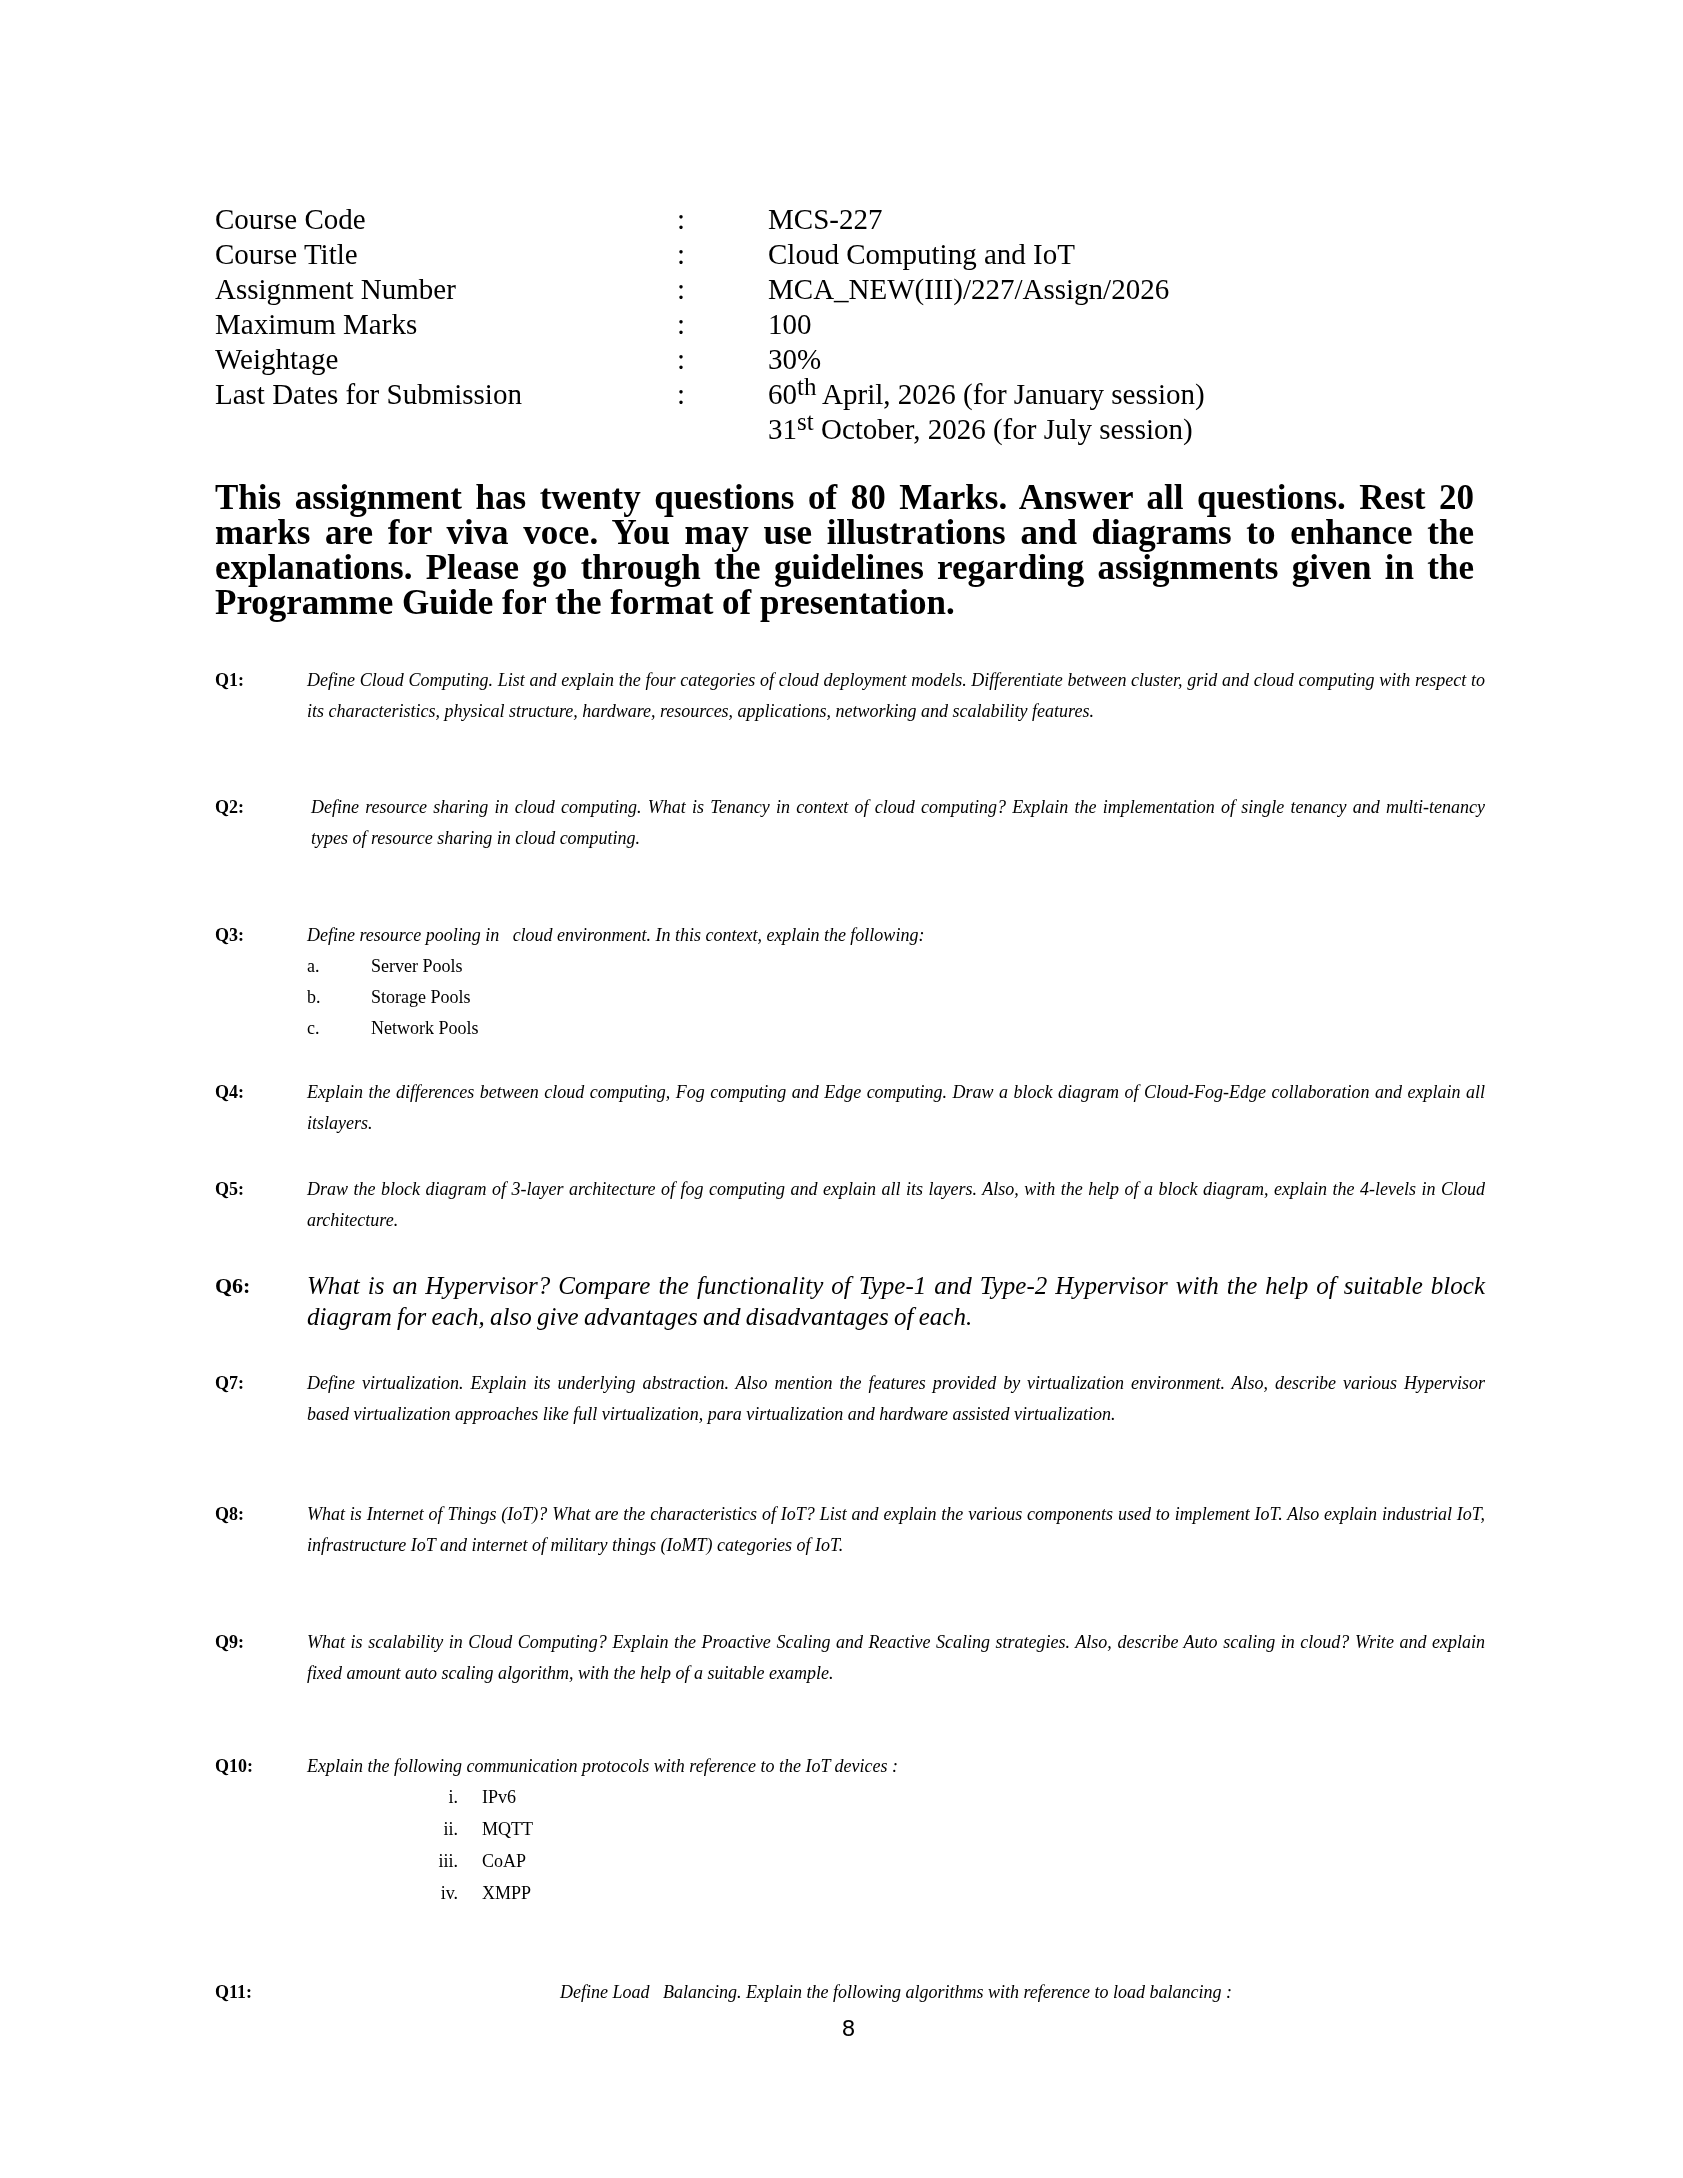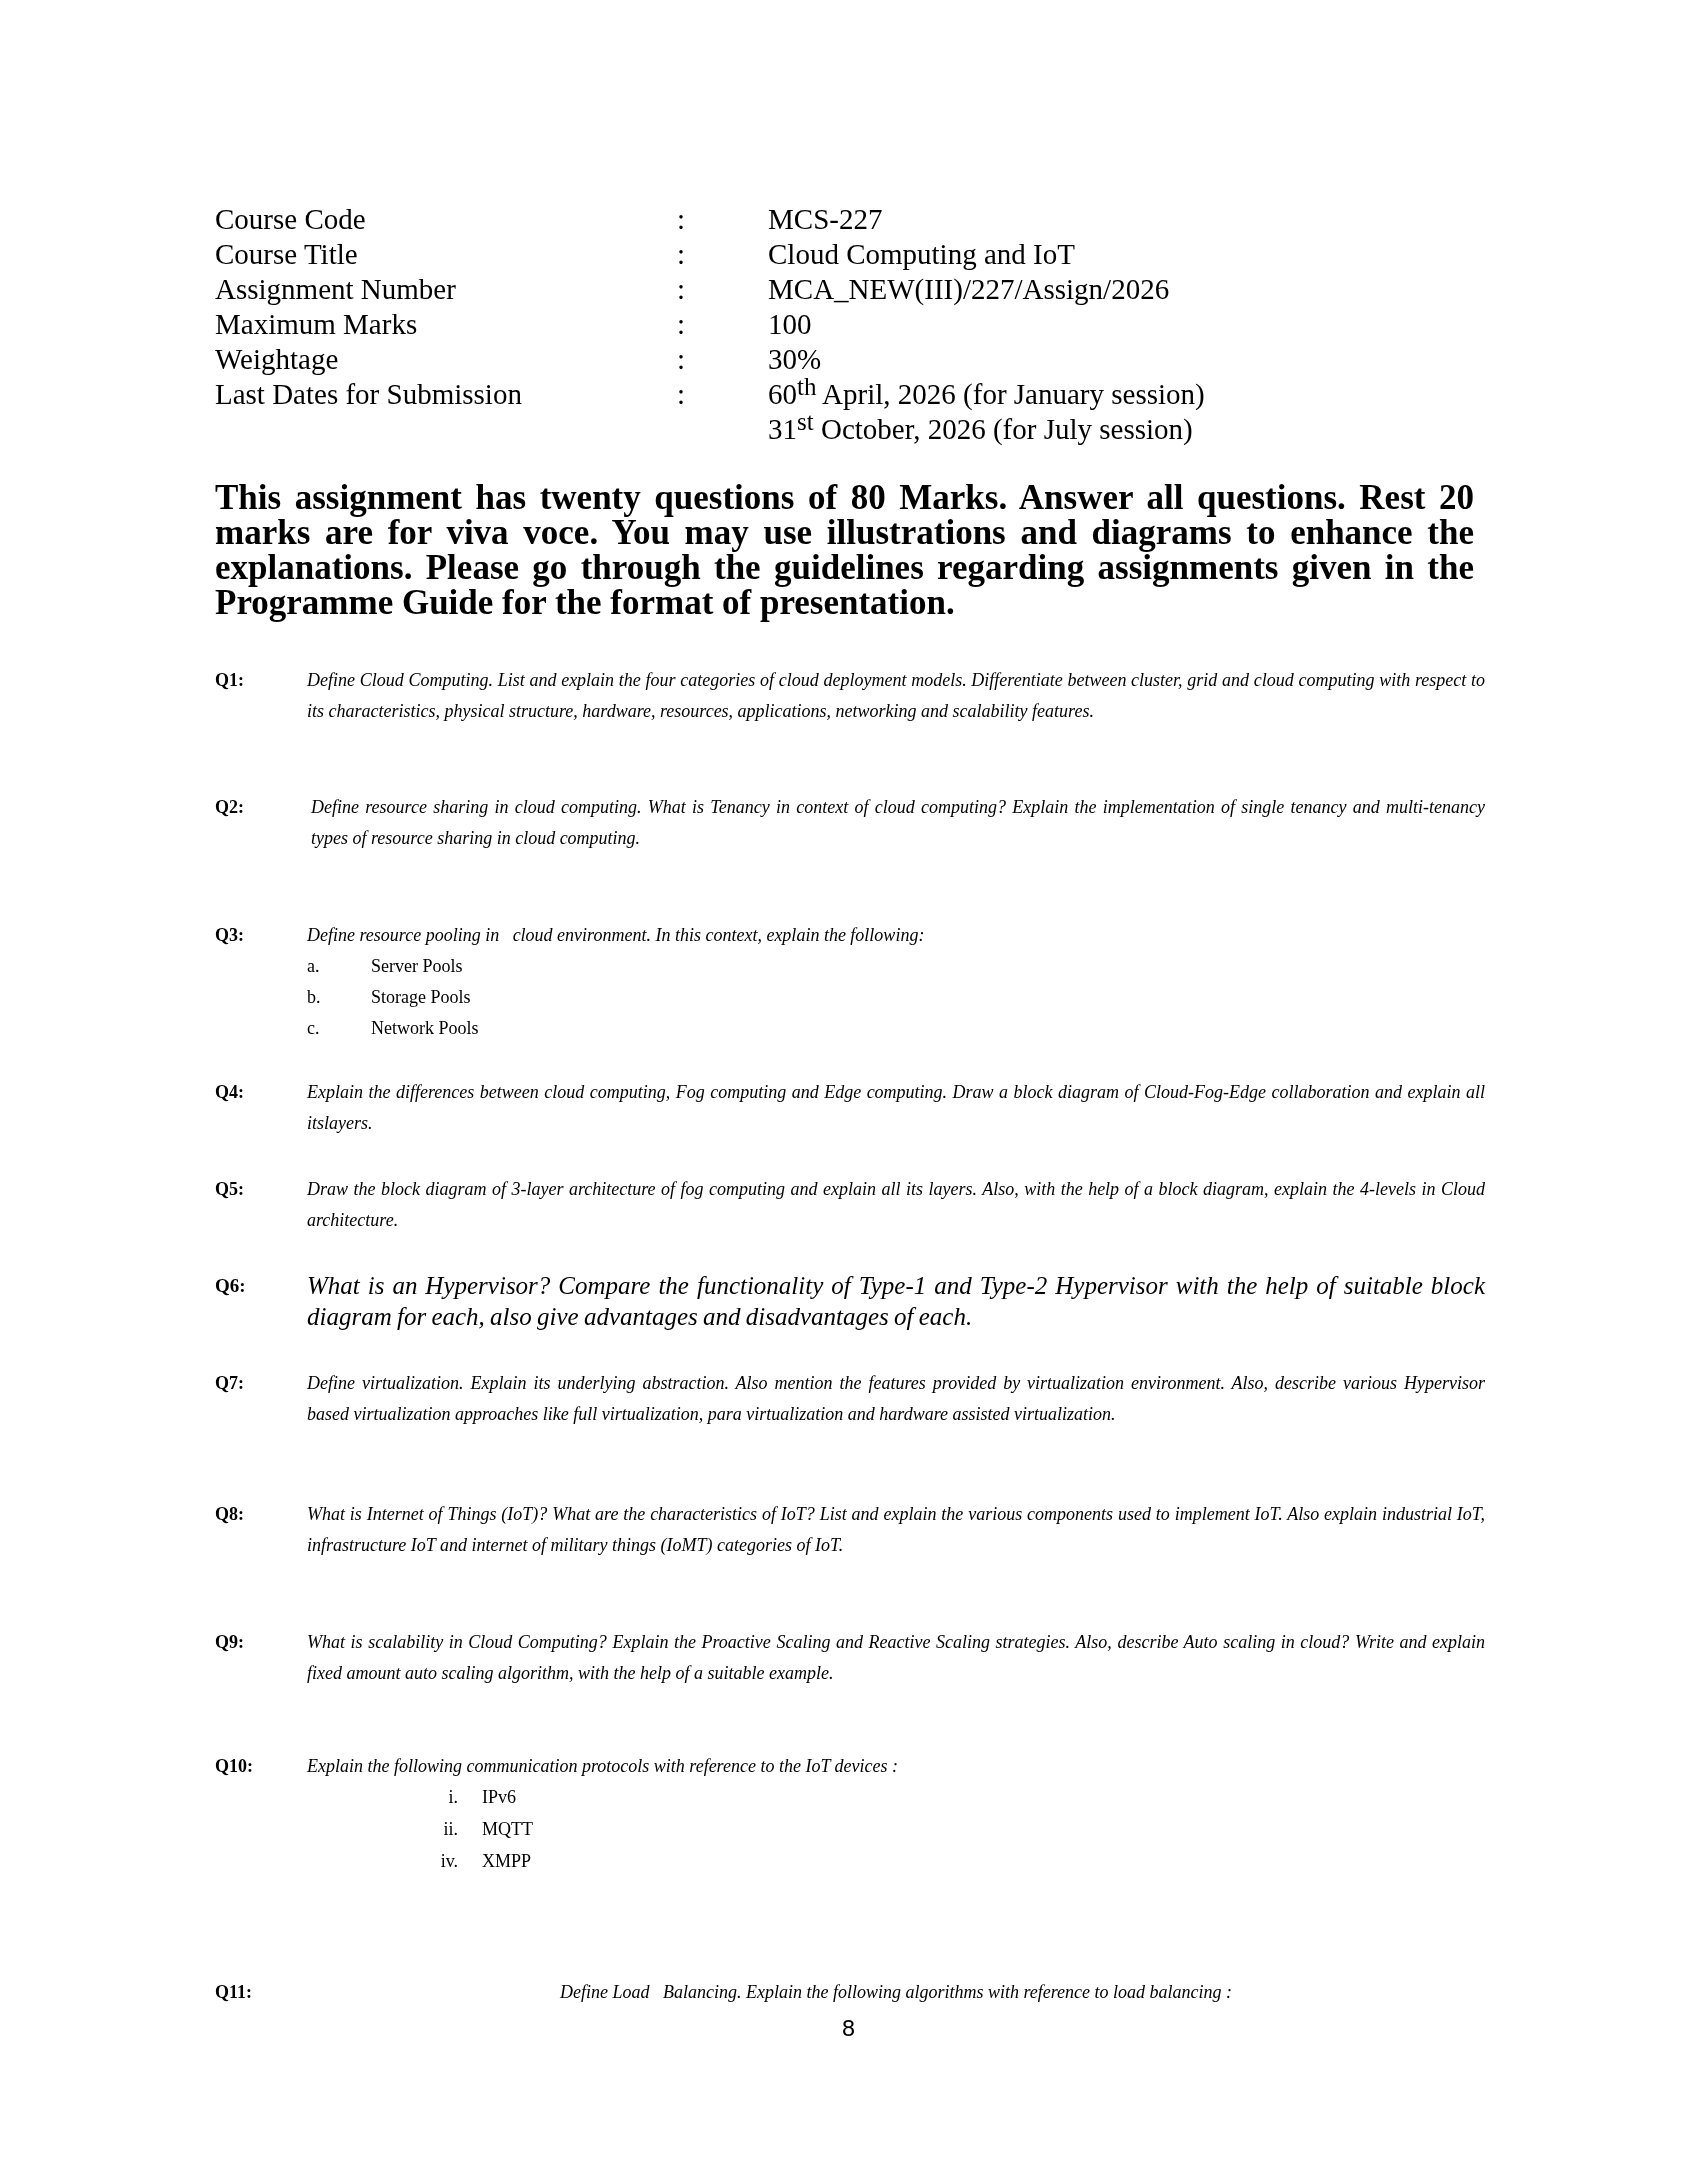--- a/index.html
+++ b/index.html
@@ -103,21 +103,21 @@
   <span class="q-label">Q4:</span>
   <div class="q-text">Explain the differences between cloud computing, Fog computing and Edge computing. Draw a block diagram of Cloud-Fog-Edge collaboration and explain all itslayers.</div>
 </div>
 
 <div class="q" style="top:1174px">
   <span class="q-label">Q5:</span>
   <div class="q-text">Draw the block diagram of 3-layer architecture of fog computing and explain all its layers. Also, with the help of a block diagram, explain the 4-levels in Cloud architecture.</div>
 </div>
 
 <div class="q" style="top:1270px;font-size:25px">
-  <span class="q-label" style="font-size:19px">Q6:</span>
+  <span class="q-label" style="font-size:22px">Q6:</span>
   <div class="q-text tight">What is an Hypervisor? Compare the functionality of Type-1 and Type-2 Hypervisor with the help of suitable block diagram for each, also give advantages and disadvantages of each.</div>
 </div>
 
 <div class="q" style="top:1368px">
   <span class="q-label">Q7:</span>
   <div class="q-text">Define virtualization. Explain its underlying abstraction. Also mention the features provided by virtualization environment. Also, describe various Hypervisor based virtualization approaches like full virtualization, para virtualization and hardware assisted virtualization.</div>
 </div>
 
 <div class="q" style="top:1499px">
   <span class="q-label">Q8:</span>
@@ -135,20 +135,24 @@
   <ul class="sublist roman">
     <li class="sub-item">
       <span class="sub-marker">i.</span>
       <span class="sub-label">IPv6</span>
     </li>
     <li class="sub-item">
       <span class="sub-marker">ii.</span>
       <span class="sub-label">MQTT</span>
     </li>
     <li class="sub-item">
+      <span class="sub-marker">iii.</span>
+      <span class="sub-label">CoAP</span>
+    </li>
+    <li class="sub-item">
       <span class="sub-marker">iv.</span>
       <span class="sub-label">XMPP</span>
     </li>
   </ul>
 </div>
 
 <div class="q" style="top:1977px">
   <span class="q-label">Q11:</span>
   <div class="q-text" style="text-align:center;white-space:pre">Define Load   Balancing. Explain the following algorithms with reference to load balancing :</div>
 </div>

